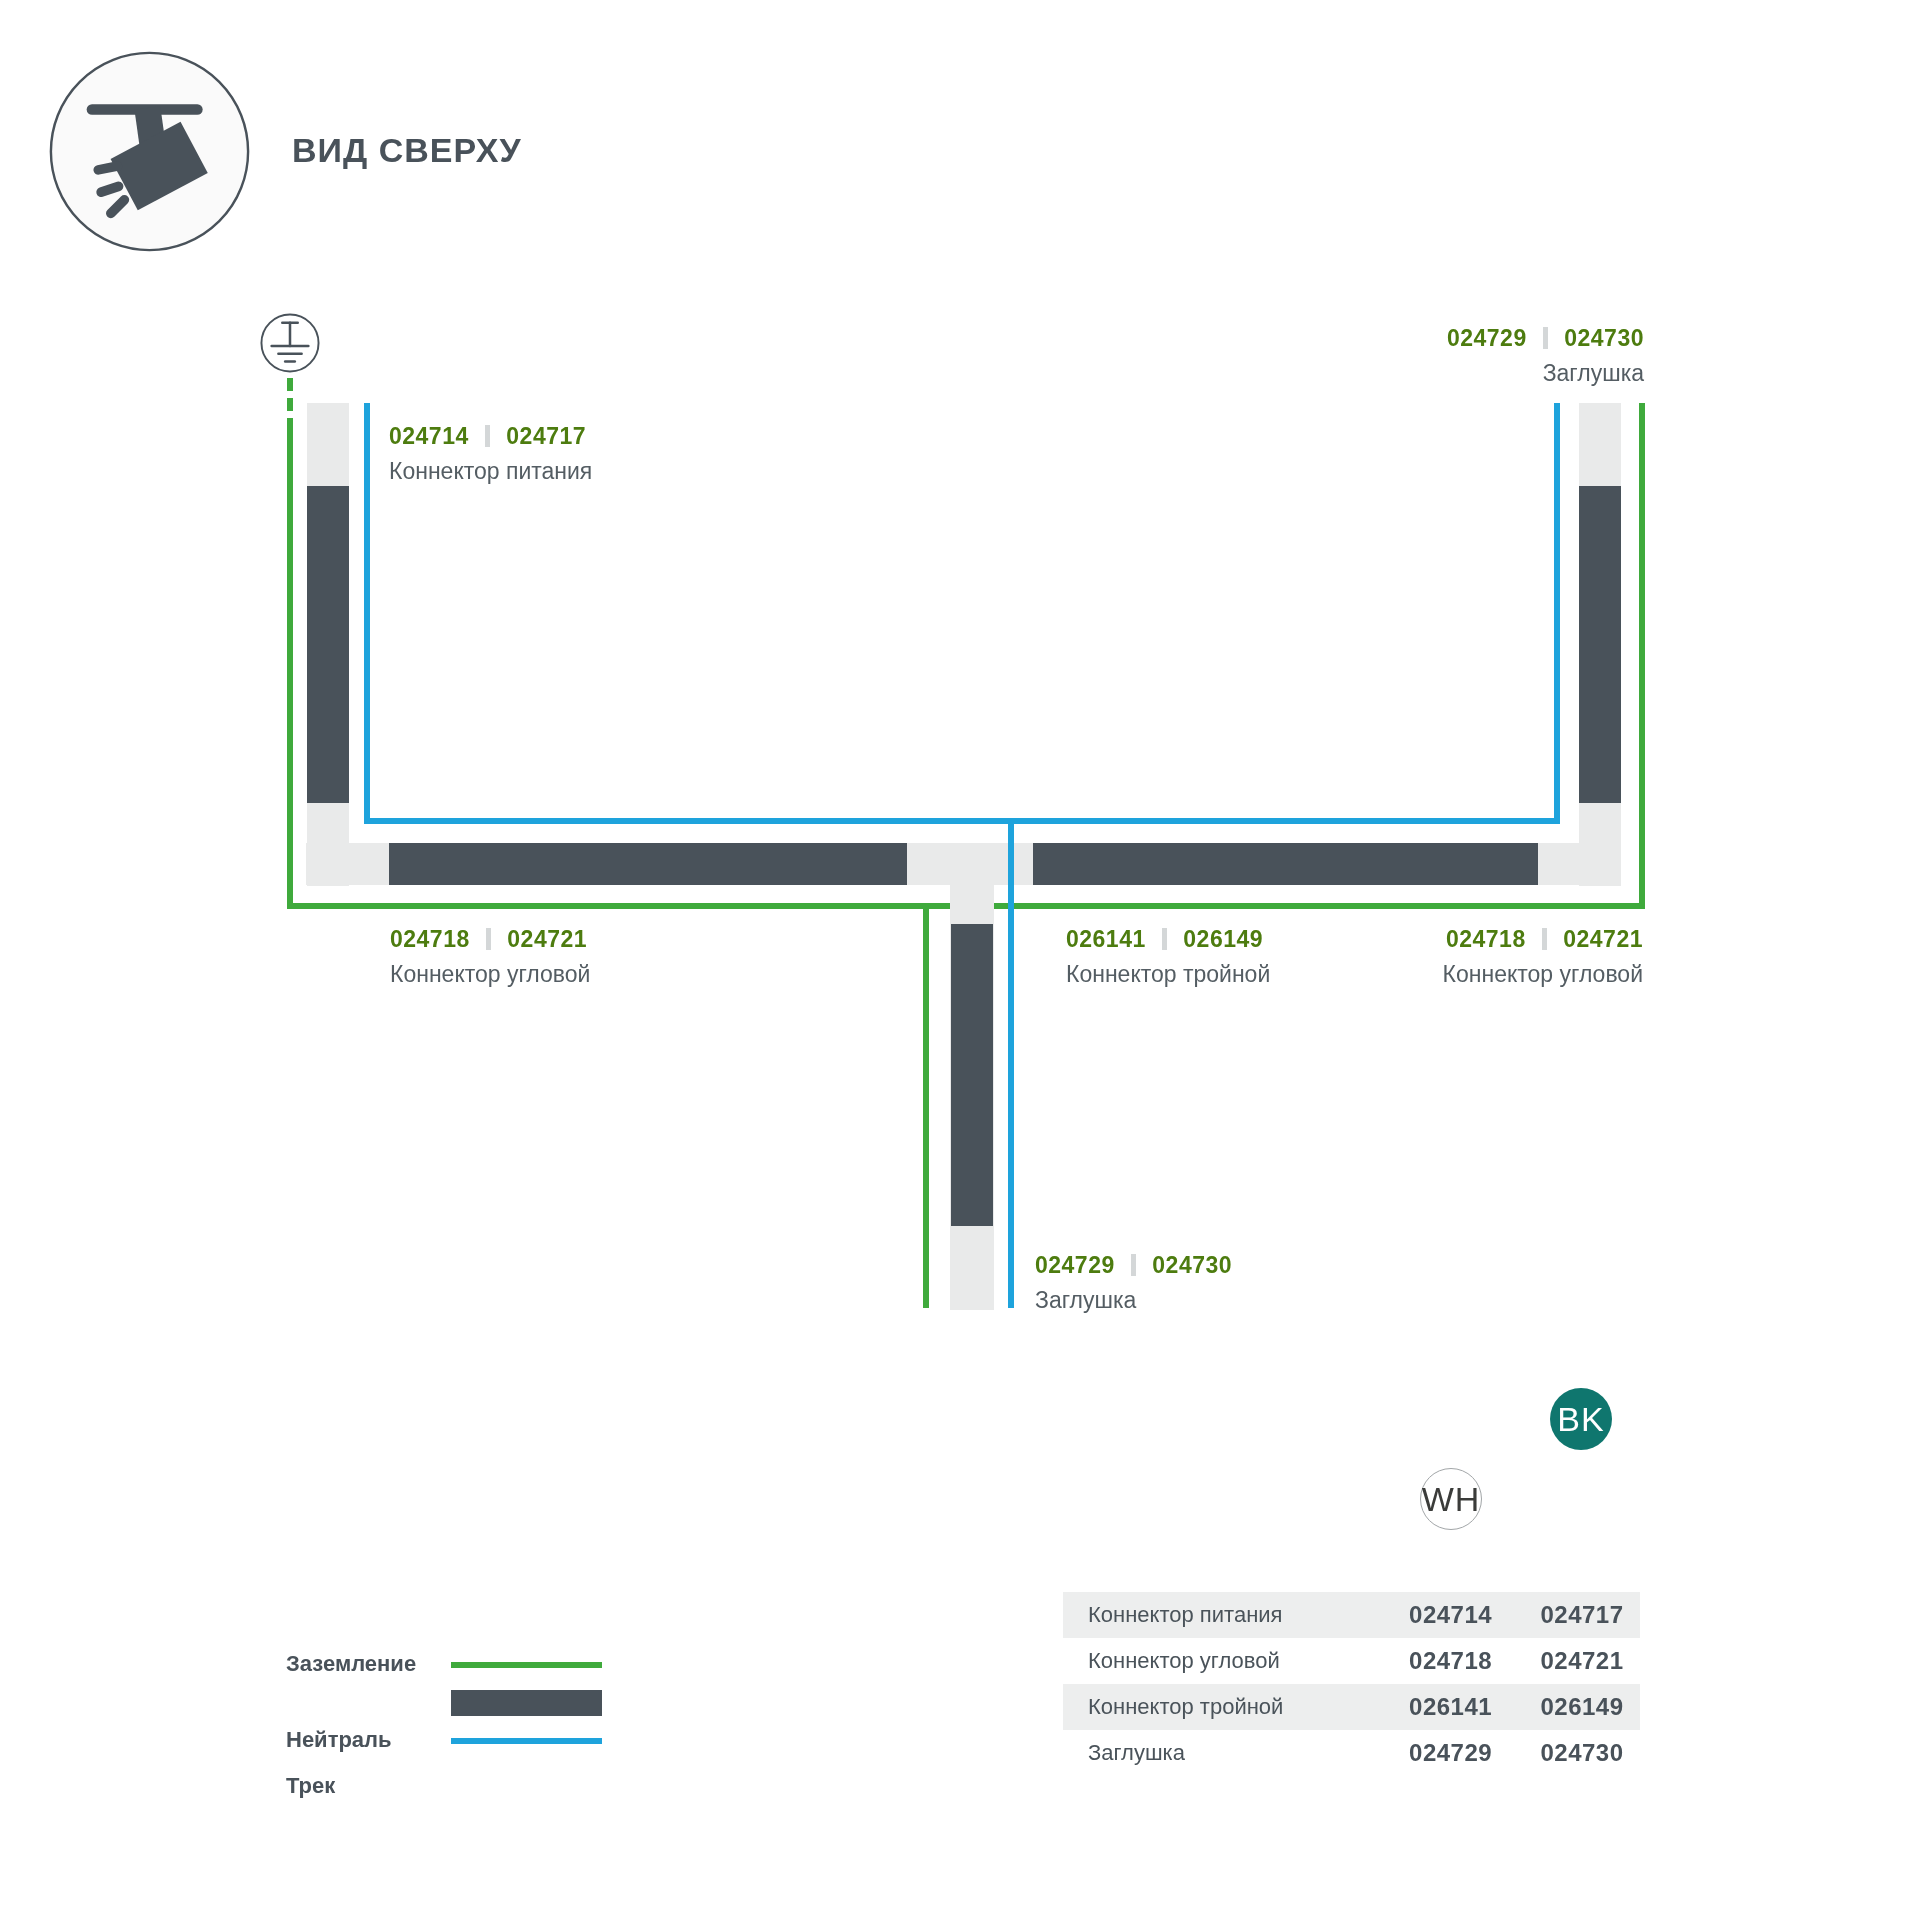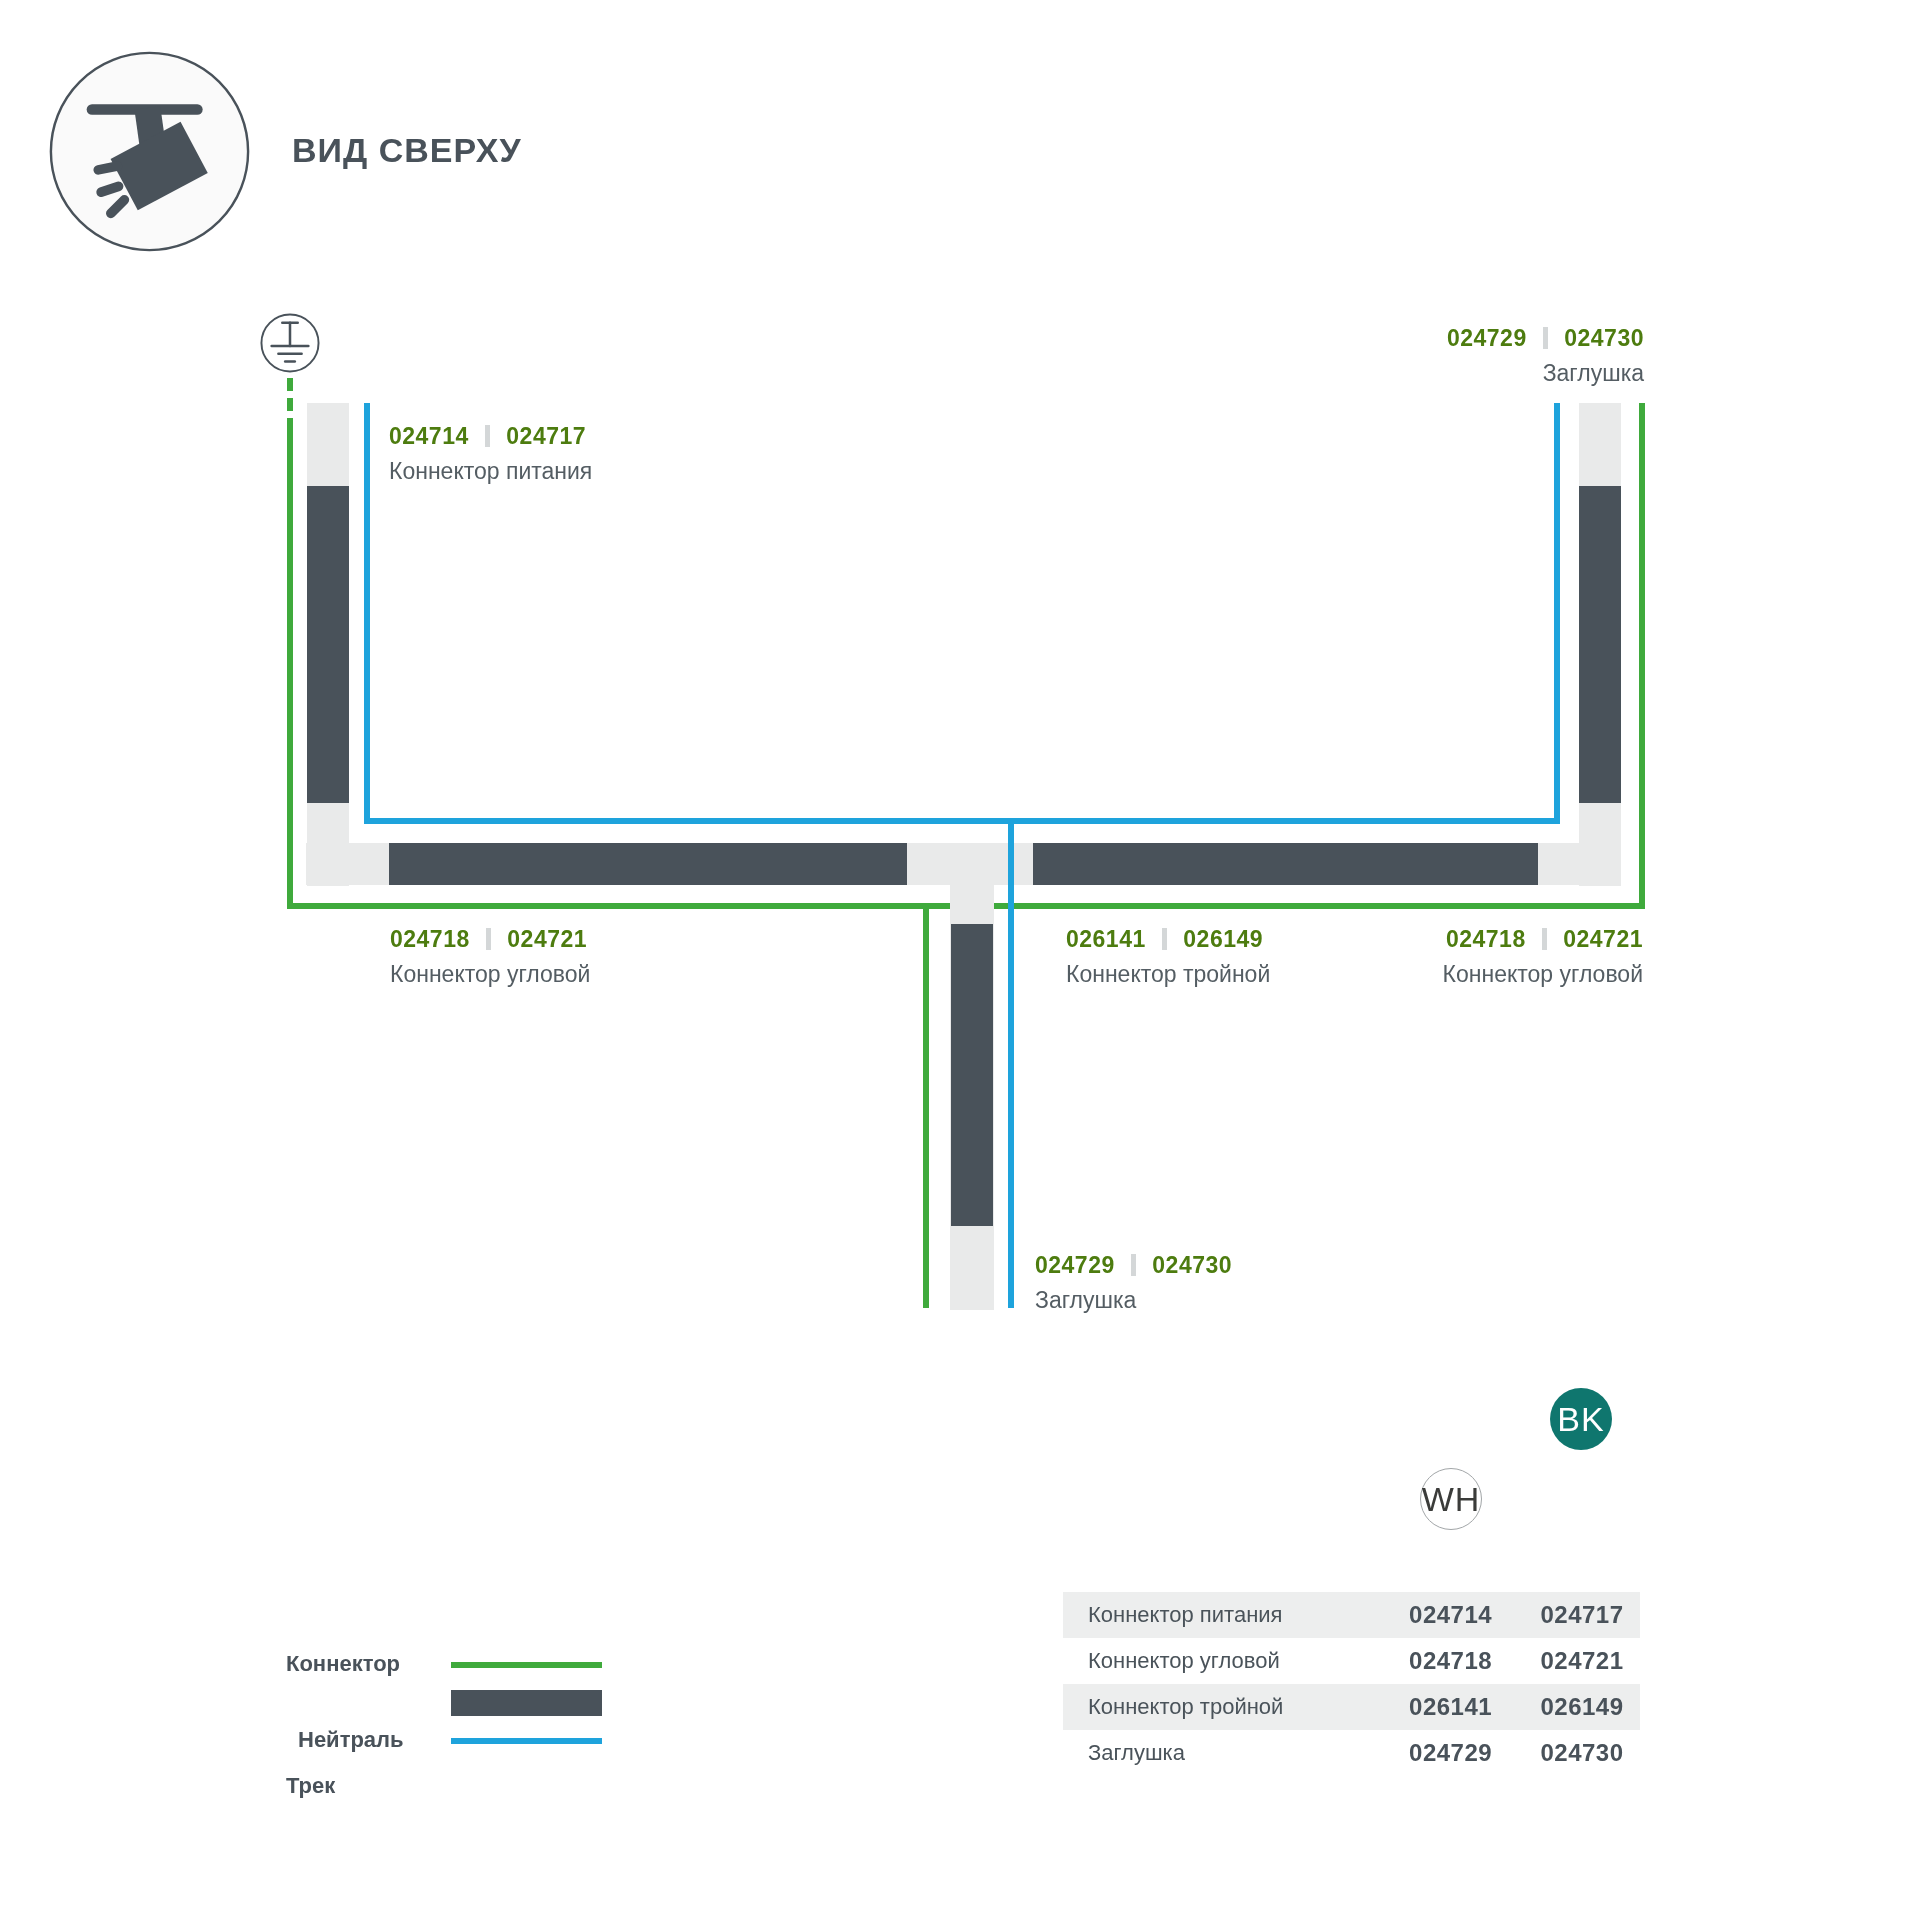--- a/index.html
+++ b/index.html
@@ -150,27 +150,27 @@
   <div class="cap">Коннектор угловой</div>
 </div>
 
 <div class="dlabel" style="left:1035px;top:1251px;">
   <div class="nums">
     <span>024729</span><span class="sep"></span><span>024730</span>
   </div>
   <div class="cap">Заглушка</div>
 </div>
 
-<div class="legend-label" style="left:286px;top:1650px;">Коннектор</div>
+<div class="legend-label" style="left:286px;top:1650px;">Заземление</div>
 <div class="sw-ground"></div>
 
 <div class="legend-label" style="left:286px;top:1772px;">Трек</div>
 <div class="sw-track"></div>
 
-<div class="legend-label" style="left:286px;top:1726px;margin-left:12px;">Нейтраль</div>
+<div class="legend-label" style="left:286px;top:1726px;">Нейтраль</div>
 <div class="sw-neutral"></div>
 
 <div class="vcircle vwh">WH</div>
 <div class="vcircle vbk">BK</div>
 
 <div class="ptable">
   <div class="trow gray">
     <div class="tname">Коннектор питания</div>
     <div class="tnum">024714</div>
     <div class="tnum bkcol">024717</div>

